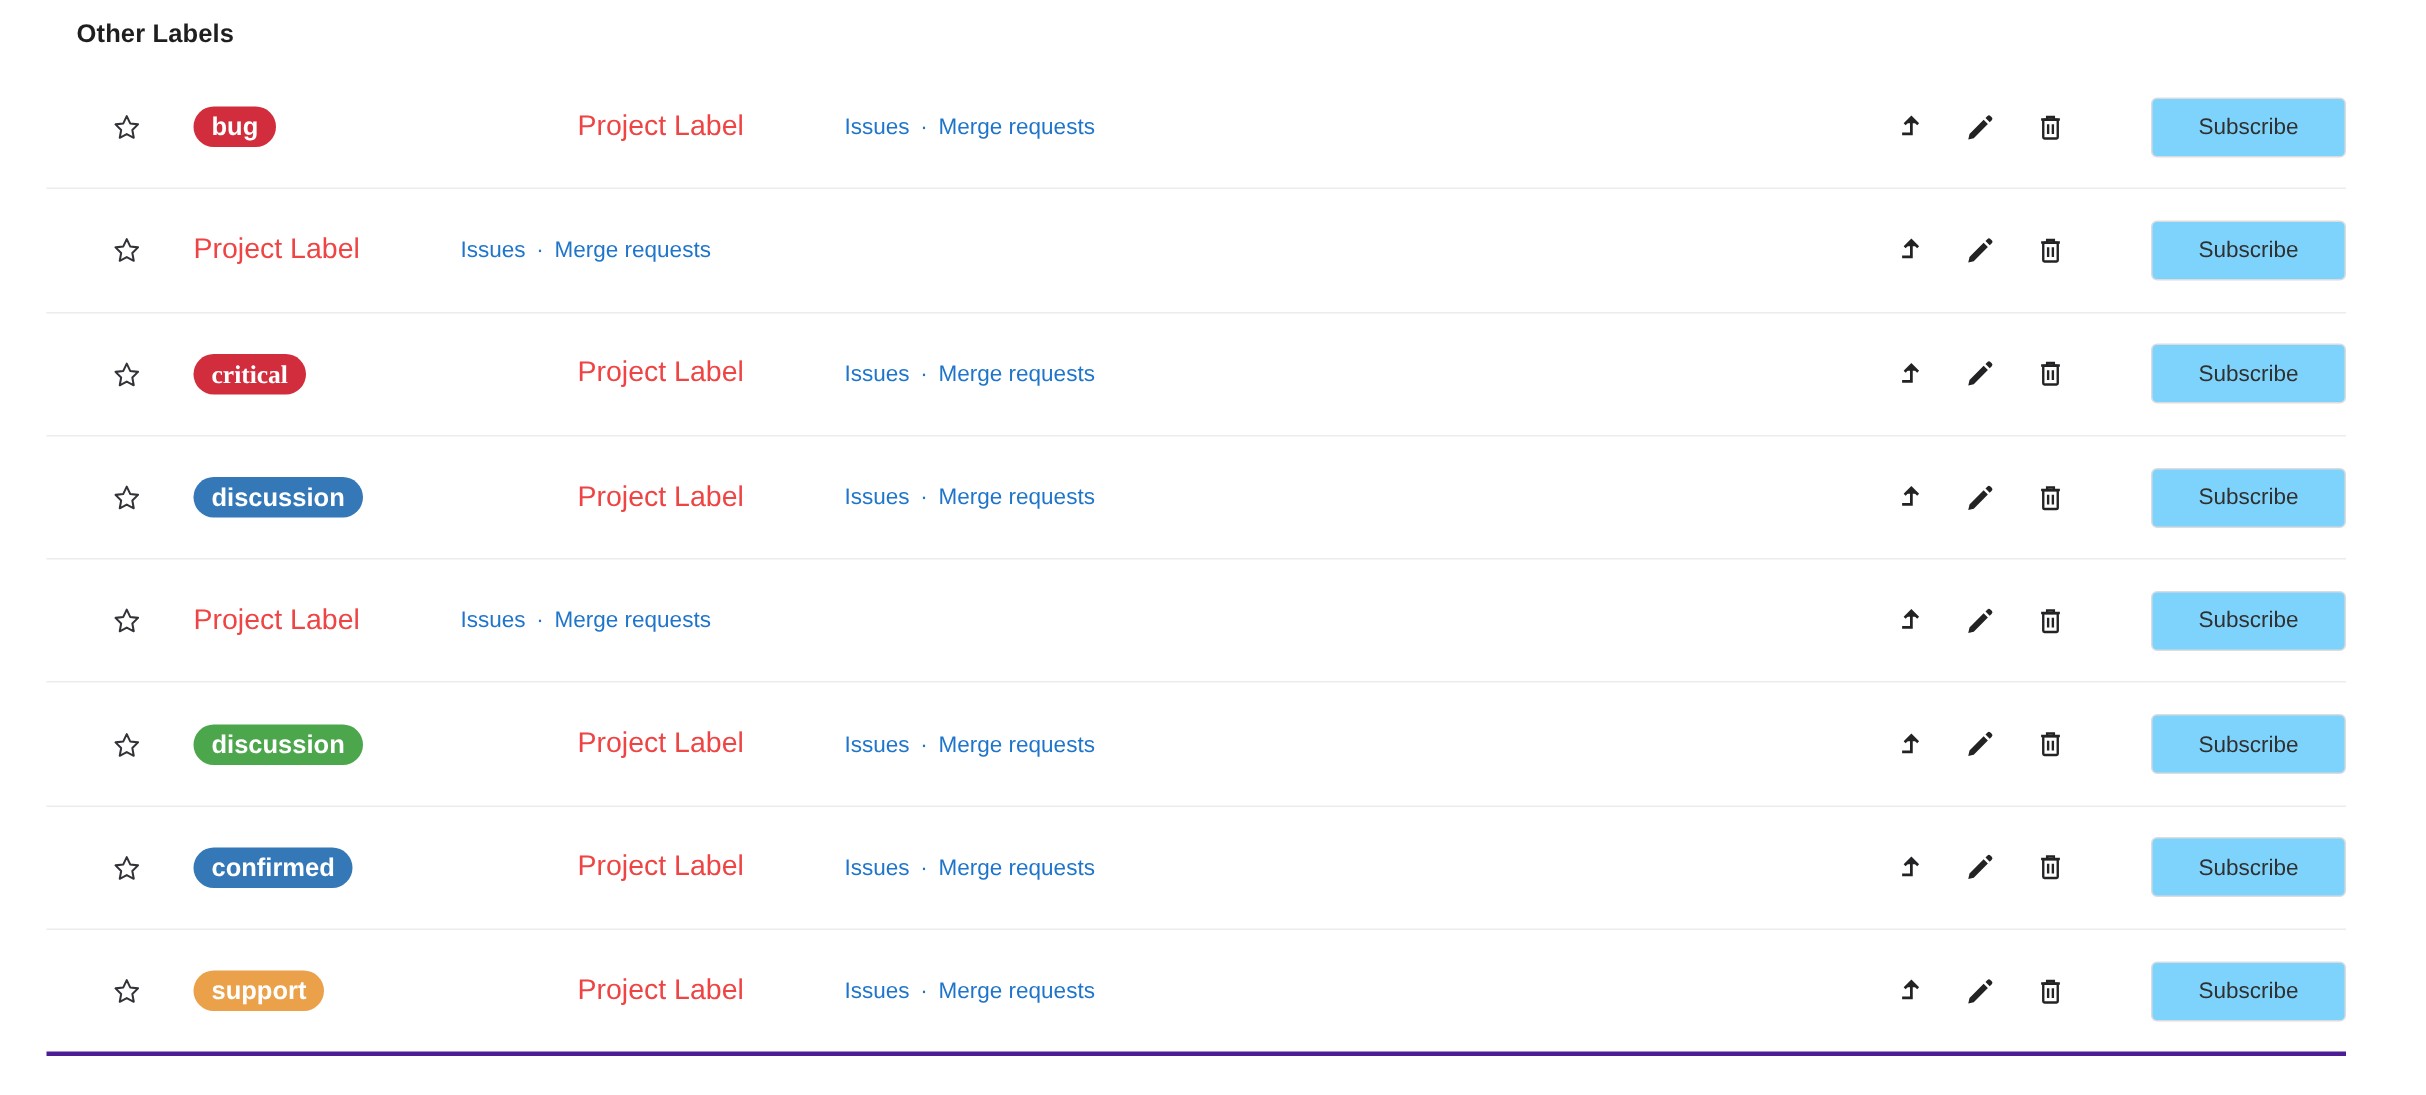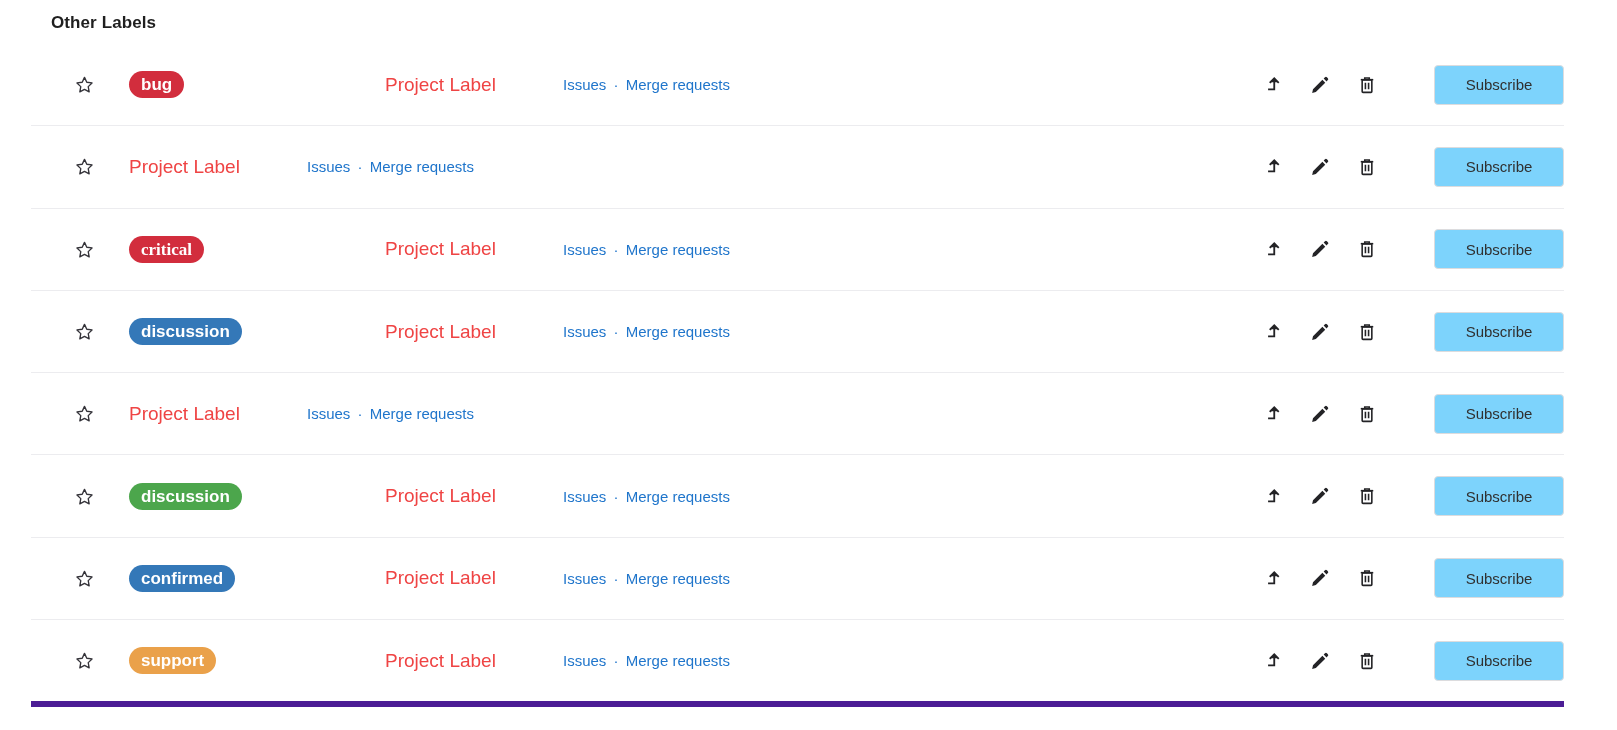--- a/index.html
+++ b/index.html
@@ -42,21 +42,21 @@
   }
 
   .label-row {
     position: relative;
     height: 81.3px;
     border-bottom: 1px solid #ececef;
     display: flex;
     align-items: center;
   }
   .label-row:last-child {
-    border-bottom: 6px solid #4c1d95;
+    border-bottom: 3px solid #4c1d95;
   }
 
   
   .star-cell {
     width: 98px;
     display: flex;
     align-items: center;
     justify-content: flex-start;
     padding-left: 44px;
     box-sizing: border-box;

